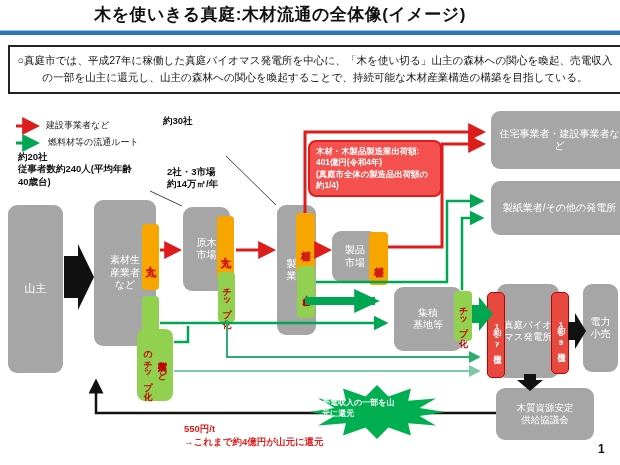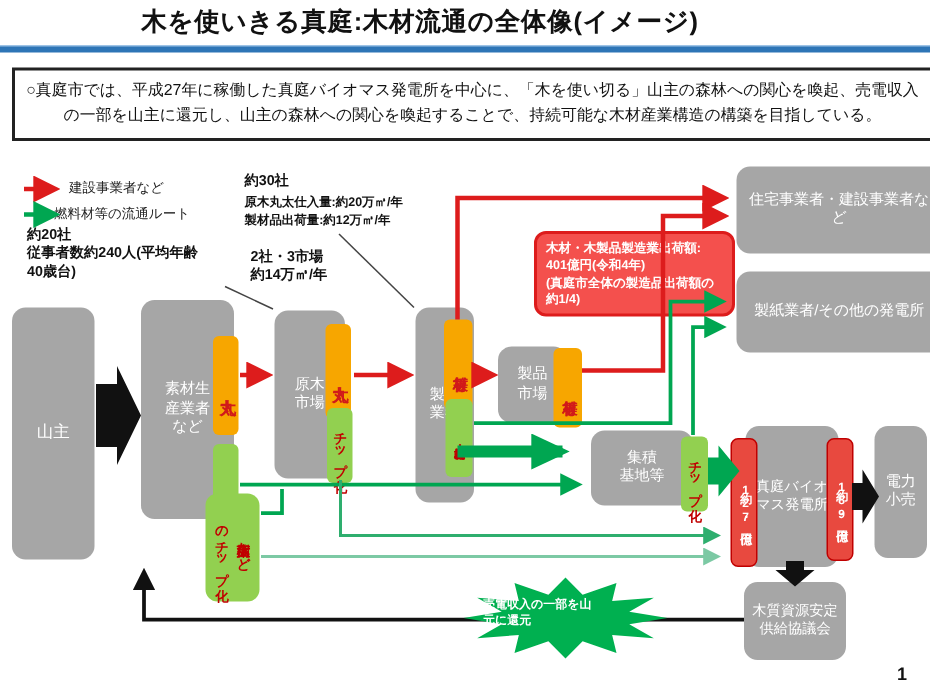--- a/index.html
+++ b/index.html
@@ -41,55 +41,53 @@
 
 <div id="slide">
 
   <div class="abs title">木を使いきる真庭:木材流通の全体像(イメージ)</div>
   <div class="abs blue-rule"></div>
   <div class="abs intro">
     <span>○真庭市では、平成27年に稼働した真庭バイオマス発電所を中心に、「木を使い切る」山主の森林への関心を喚起、売電収入の一部を山主に還元し、</span><span class="b">山主の森林への関心を喚起</span><span>することで、</span><span class="b">持続可能な木材産業構造の構築</span><span>を目指している。</span>
   </div>
 
   <div class="abs legend-label" style="left:46px;top:119px;">建設事業者など</div>
-  <div class="abs legend-label" style="left:36px;top:136px;">燃料材等の流通ルート</div>
+  <div class="abs legend-label" style="left:48px;top:136px;">燃料材等の流通ルート</div>
 
   <div class="abs note pre" style="left:18px;top:151px;width:150px;">約20社
 従事者数約240人(平均年齢
 40歳台)</div>
   <div class="abs note" style="left:163px;top:115px;">約30社</div>
-  <div class="abs note-small pre" style="left:163px;top:128px;width:150px;">原木丸太仕入量:約20万㎥/年
-製材品出荷量:約12万㎥/年</div>
   <div class="abs note pre" style="left:167px;top:166px;">2社・3市場
 約14万㎥/年</div>
 
-  <div class="abs redbox pre" style="left:308px;top:154px;width:118px;margin-left:48px;">木材・木製品製造業出荷額:
+  <div class="abs redbox pre" style="left:308px;top:140px;width:118px;">木材・木製品製造業出荷額:
 401億円(令和4年)
 (真庭市全体の製造品出荷額の
 約1/4)</div>
 
   <div class="abs box" style="left:8px;top:205px;width:55px;height:168px;font-size:11px;text-align:center;">山主</div>
   <div class="abs box pre" style="left:94px;top:200px;width:62px;height:146px;">素材生
 産業者
 など</div>
-  <div class="abs box pre" style="left:183px;top:207px;width:47px;height:112px;">原木
+  <div class="abs box pre" style="left:183px;top:207px;width:47px;height:84px;">原木
 市場</div>
   <div class="abs box pre" style="left:277px;top:205px;width:39px;height:130px;">製材
 業者</div>
   <div class="abs box pre" style="left:332px;top:231px;width:46px;height:51px;">製品
 市場</div>
   <div class="abs box" style="left:491px;top:111px;width:121px;height:58px;padding:0 8px;">住宅事業者・建設事業者など</div>
   <div class="abs box" style="left:491px;top:181px;width:121px;height:54px;padding:0 8px;">製紙業者/その他の発電所</div>
-  <div class="abs box pre" style="left:394px;top:287px;width:68px;height:50px;">集積
+  <div class="abs box pre" style="left:394px;top:287px;width:68px;height:64px;">集積
 基地等</div>
   <div class="abs box pre" style="left:583px;top:284px;width:35px;height:88px;">電力
 小売</div>
   <div class="abs box pre" style="left:497px;top:284px;width:62px;height:94px;font-size:9.5px;">真庭バイオ
 マス発電所</div>
-  <div class="abs box" style="left:496px;top:388px;width:62px;height:52px;font-size:9.5px;padding:0 3px;">木質資源安定供給協議会</div>
+  <div class="abs box" style="left:496px;top:388px;width:62px;height:52px;font-size:9.5px;padding:0 18px;">木質資源安定供給協議会</div>
 
   <div class="abs tag tag-orange vtext" style="left:142px;top:224px;width:17px;height:66px;font-size:11px;">丸太</div>
   <div class="abs tag tag-green vtext" style="left:142px;top:296px;width:17px;height:56px;font-size:8.5px;">枝葉等</div>
   <div class="abs tag tag-green vtext pre" style="left:137px;top:329px;width:36px;height:72px;font-size:9px;border-radius:8px;line-height:1.6;">広葉樹など
 のチップ化</div>
   <div class="abs tag tag-orange vtext" style="left:217px;top:216px;width:17px;height:63px;font-size:11px;">丸太</div>
   <div class="abs tag tag-green vtext" style="left:218px;top:272px;width:17px;height:50px;font-size:9px;">チップ化</div>
   <div class="abs tag tag-orange vtext" style="left:296px;top:213px;width:19px;height:60px;font-size:10px;">板材等</div>
   <div class="abs tag tag-green vtext" style="left:297px;top:266px;width:18px;height:52px;font-size:7.5px;">端材・樹皮等</div>
   <div class="abs tag tag-orange vtext" style="left:369px;top:232px;width:19px;height:53px;font-size:10px;">板材等</div>
@@ -144,15 +142,17 @@
     <path d="M64,256 L78,256 L78,244 L94,277 L78,310 L78,298 L64,298 Z" fill="#111"></path>
     <path d="M568,322 L575,322 L575,313 L586,331 L575,349 L575,340 L568,340 Z" fill="#111"></path>
     <path d="M524,374 L536,374 L536,380 L543,380 L530,391 L517,380 L524,380 Z" fill="#111"></path>
     <path d="M496,413 H96 V382" stroke="#111" stroke-width="2.5" fill="none" marker-end="url(#mbk)"></path>
 
     <polygon points="445,412 419.5,416.1 435.9,425.5 408.1,423.3 411,435.4 388.4,427.5 377,439 365.6,427.5 343,435.4 345.9,423.3 318.1,425.5 334.5,416.1 309,412 334.5,407.9 318.1,398.5 345.9,400.7 343,388.6 365.6,396.5 377,385 388.4,396.5 411,388.6 408.1,400.7 435.9,398.5 419.5,407.9" fill="#00b050"></polygon>
   </svg>
 
   <div class="abs above starburst-text pre">売電収入の一部を山
 元に還元</div>
+  <div class="abs above refund pre">550円/t
+→これまで約4億円が山元に還元</div>
   <div class="abs above pageno">1</div>
 
 </div>
 
 </body></html>

